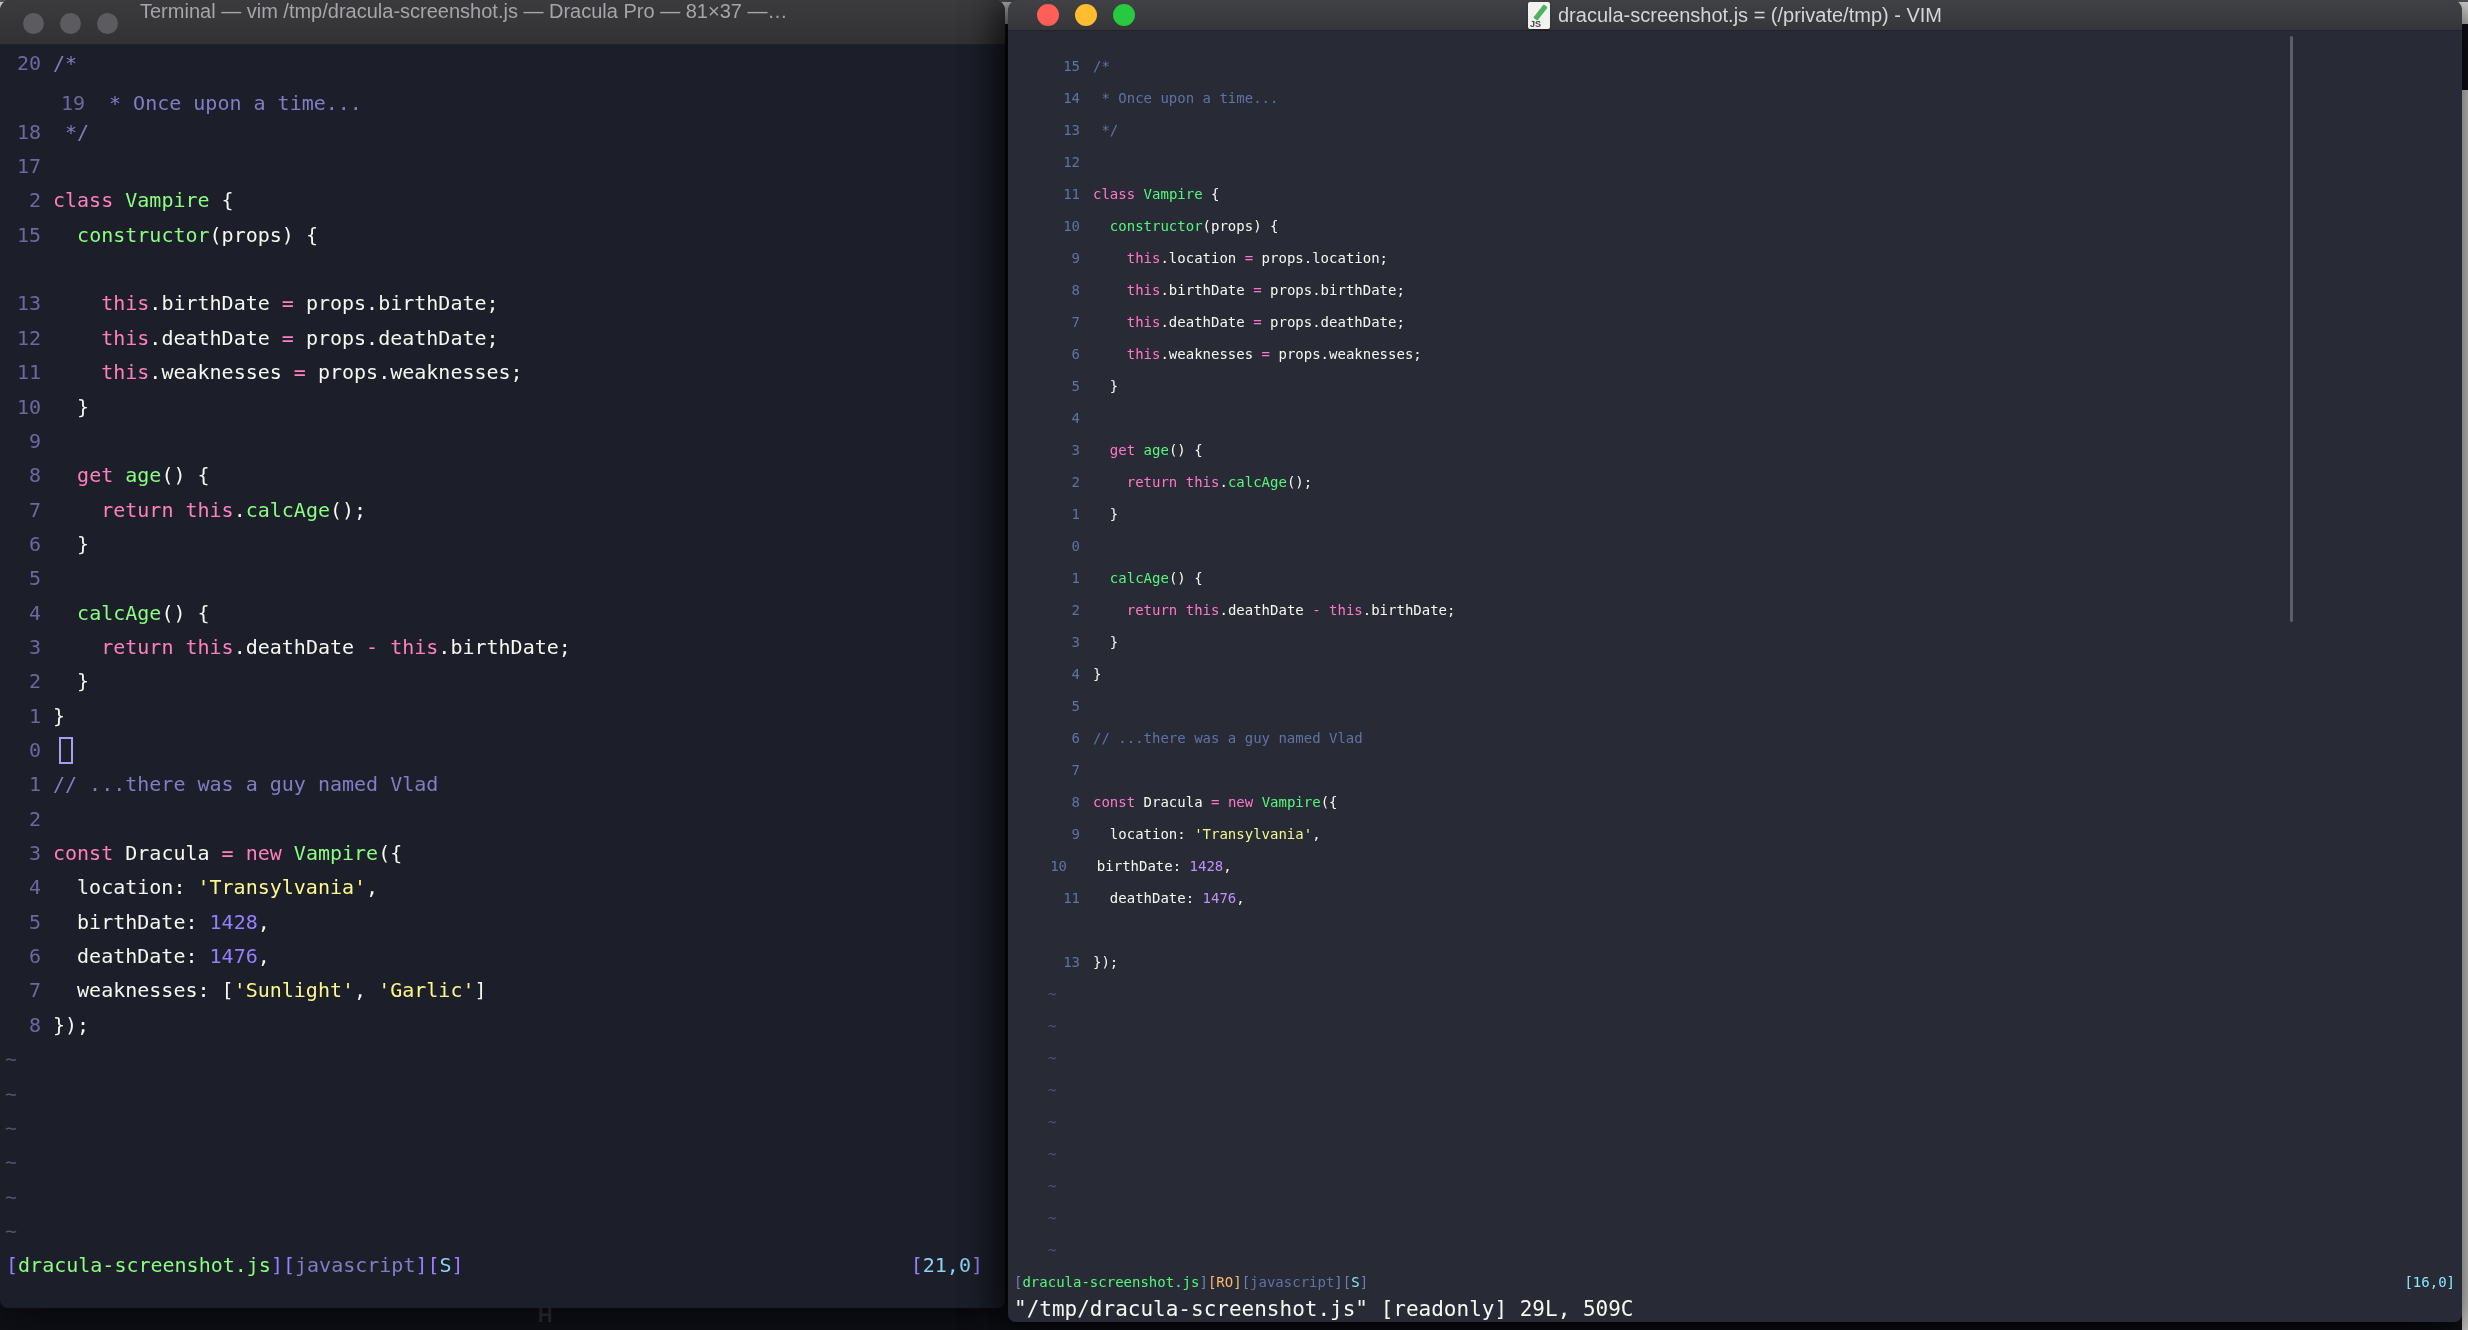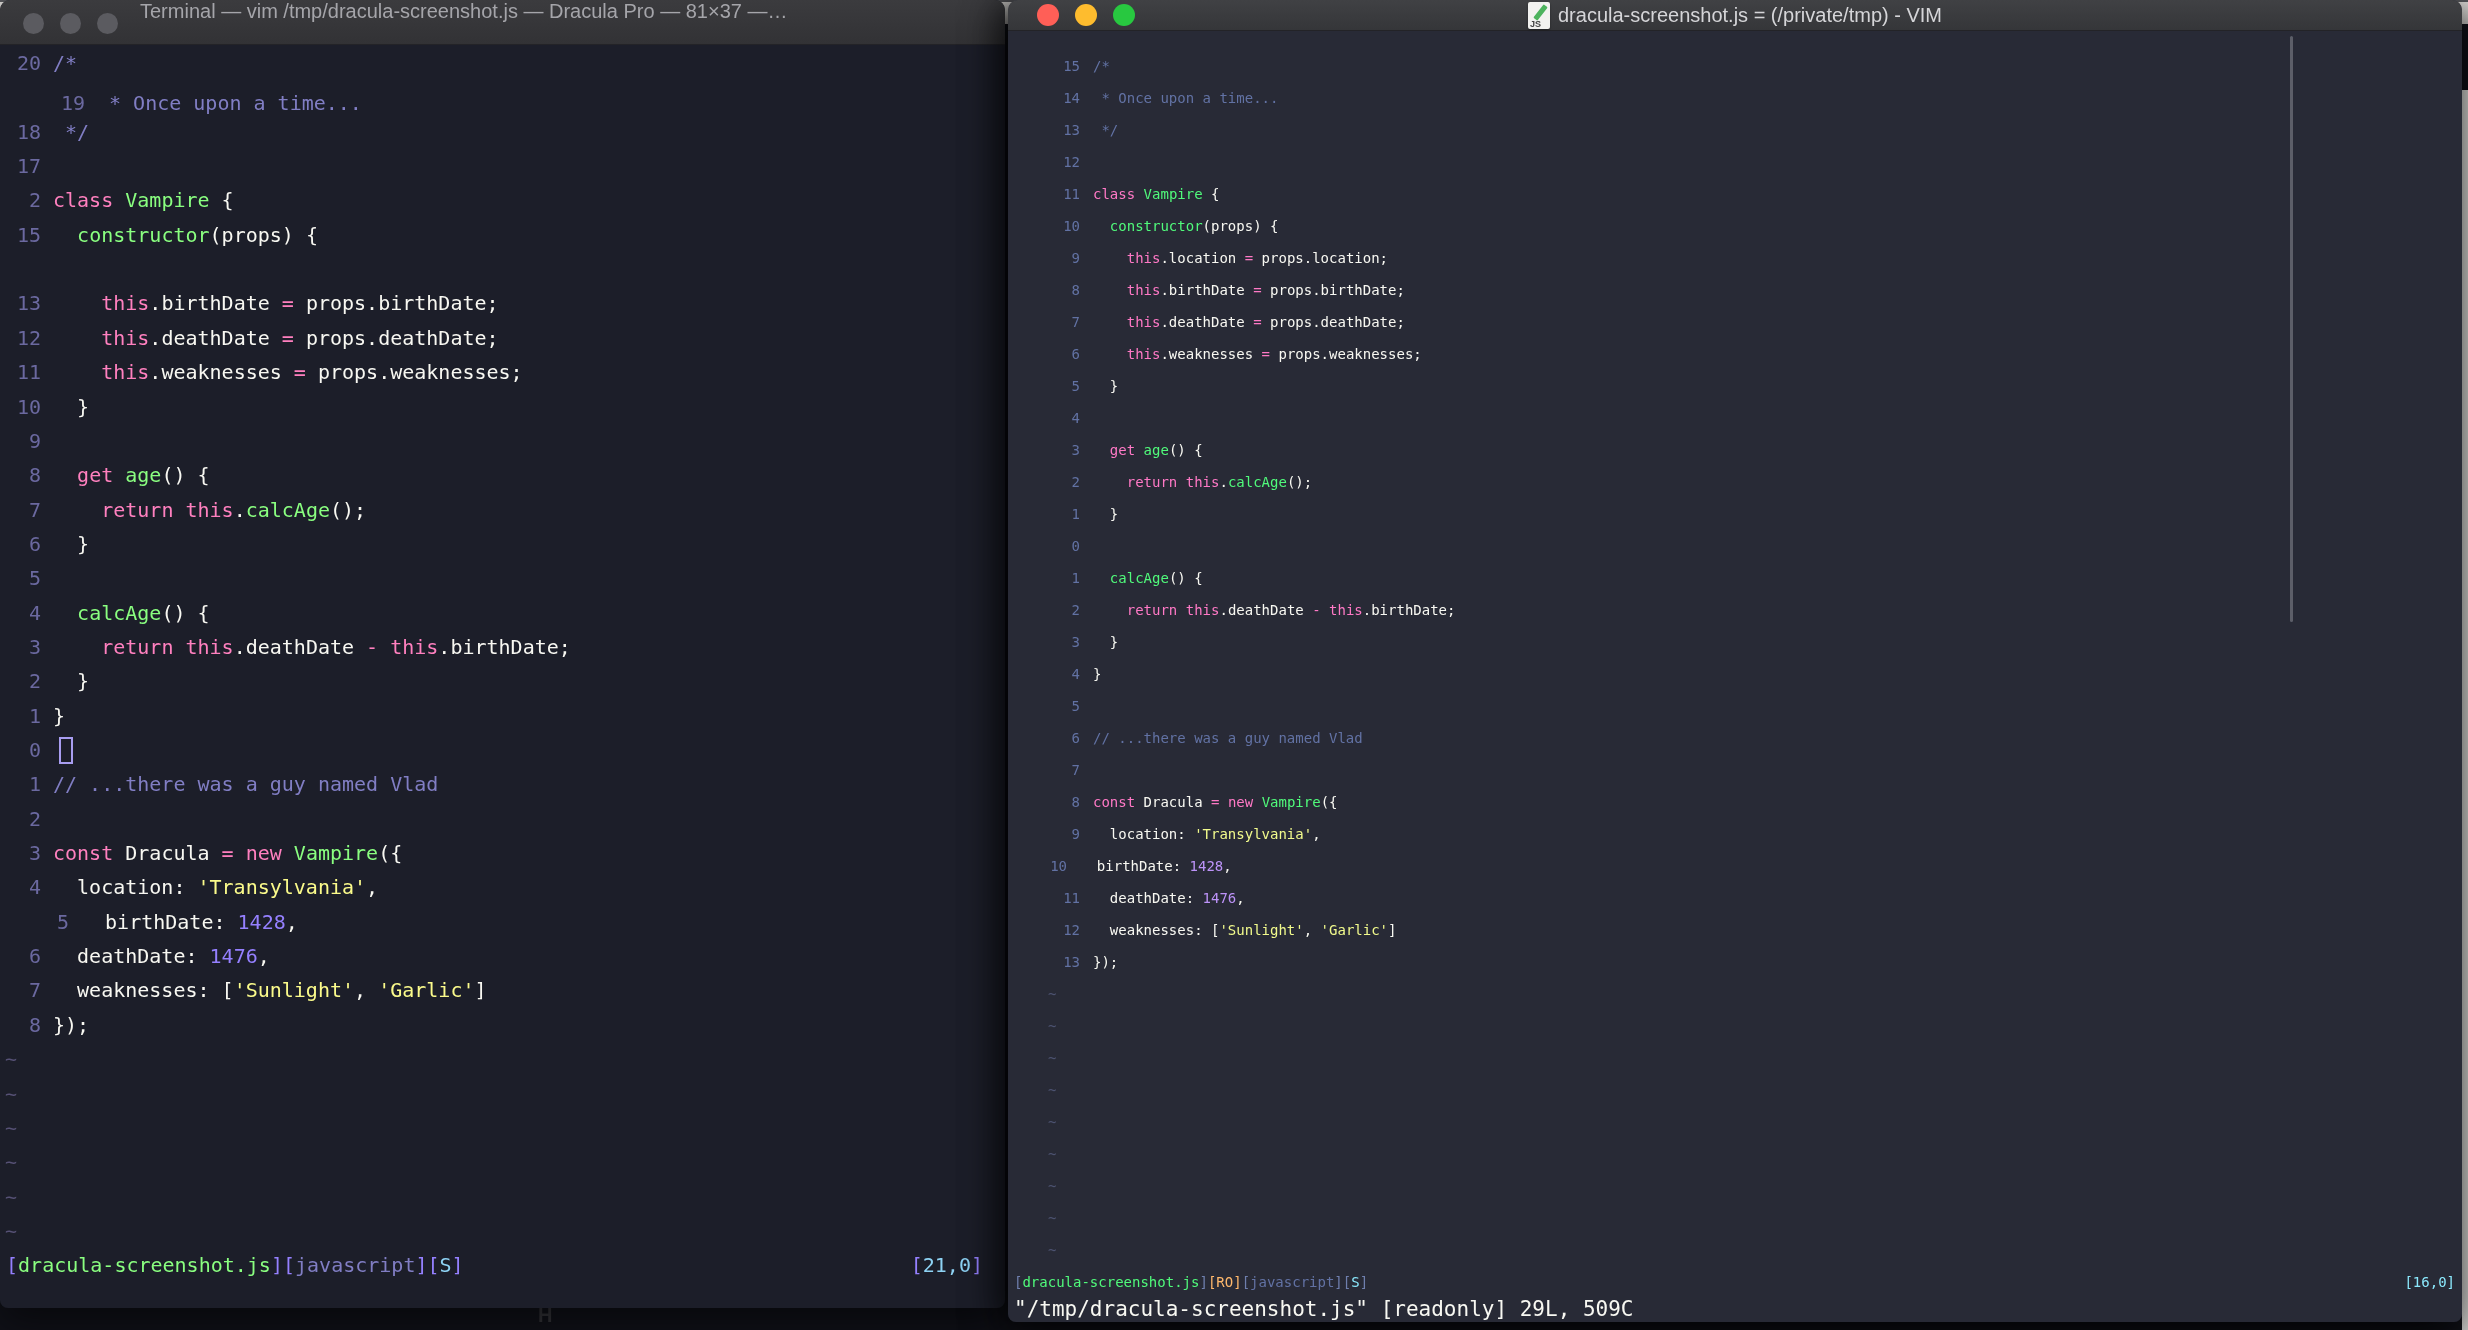--- a/index.html
+++ b/index.html
@@ -79,21 +79,21 @@
         <div class="row" style="top: 561.25px;"><span class="lineno" style="color: rgb(107, 105, 160);">5</span></div>
         <div class="row" style="top: 595.6px;"><span class="lineno" style="color: rgb(107, 105, 160);">4</span><span style="color: rgb(248, 248, 242);">  </span><span style="color: rgb(138, 255, 128);">calcAge</span><span style="color: rgb(248, 248, 242);">() {</span></div>
         <div class="row" style="top: 629.95px;"><span class="lineno" style="color: rgb(107, 105, 160);">3</span><span style="color: rgb(248, 248, 242);">    </span><span style="color: rgb(255, 128, 191);">return</span><span style="color: rgb(248, 248, 242);"> </span><span style="color: rgb(255, 128, 191);">this</span><span style="color: rgb(248, 248, 242);">.deathDate </span><span style="color: rgb(255, 128, 191);">-</span><span style="color: rgb(248, 248, 242);"> </span><span style="color: rgb(255, 128, 191);">this</span><span style="color: rgb(248, 248, 242);">.birthDate;</span></div>
         <div class="row" style="top: 664.3px;"><span class="lineno" style="color: rgb(107, 105, 160);">2</span><span style="color: rgb(248, 248, 242);">  }</span></div>
         <div class="row" style="top: 698.65px;"><span class="lineno" style="color: rgb(107, 105, 160);">1</span><span style="color: rgb(248, 248, 242);">}</span></div>
         <div class="row" style="top: 733px;"><span class="lineno" style="color: rgb(107, 105, 160);">0</span><span class="hollow-cursor" style="border-color: rgb(168, 157, 240);"></span></div>
         <div class="row" style="top: 767.35px;"><span class="lineno" style="color: rgb(107, 105, 160);">1</span><span style="color: rgb(129, 126, 196);">// ...there was a guy named Vlad</span></div>
         <div class="row" style="top: 801.7px;"><span class="lineno" style="color: rgb(107, 105, 160);">2</span></div>
         <div class="row" style="top: 836.05px;"><span class="lineno" style="color: rgb(107, 105, 160);">3</span><span style="color: rgb(255, 128, 191);">const</span><span style="color: rgb(248, 248, 242);"> Dracula </span><span style="color: rgb(255, 128, 191);">=</span><span style="color: rgb(248, 248, 242);"> </span><span style="color: rgb(255, 128, 191);">new</span><span style="color: rgb(248, 248, 242);"> </span><span style="color: rgb(138, 255, 128);">Vampire</span><span style="color: rgb(248, 248, 242);">({</span></div>
         <div class="row" style="top: 870.4px;"><span class="lineno" style="color: rgb(107, 105, 160);">4</span><span style="color: rgb(248, 248, 242);">  location: </span><span style="color: rgb(251, 251, 139);">'Transylvania'</span><span style="color: rgb(248, 248, 242);">,</span></div>
-        <div class="row" style="top: 904.75px; margin-left: 28px;"><span class="lineno" style="color: rgb(107, 105, 160);">5</span><span style="color: rgb(248, 248, 242);">  birthDate: </span><span style="color: rgb(149, 128, 255);">1428</span><span style="color: rgb(248, 248, 242);">,</span></div>
+        <div class="row" style="top: 904.75px;"><span class="lineno" style="color: rgb(107, 105, 160);">5</span><span style="color: rgb(248, 248, 242);">  birthDate: </span><span style="color: rgb(149, 128, 255);">1428</span><span style="color: rgb(248, 248, 242);">,</span></div>
         <div class="row" style="top: 939.1px;"><span class="lineno" style="color: rgb(107, 105, 160);">6</span><span style="color: rgb(248, 248, 242);">  deathDate: </span><span style="color: rgb(149, 128, 255);">1476</span><span style="color: rgb(248, 248, 242);">,</span></div>
         <div class="row" style="top: 973.45px;"><span class="lineno" style="color: rgb(107, 105, 160);">7</span><span style="color: rgb(248, 248, 242);">  weaknesses: [</span><span style="color: rgb(251, 251, 139);">'Sunlight'</span><span style="color: rgb(248, 248, 242);">, </span><span style="color: rgb(251, 251, 139);">'Garlic'</span><span style="color: rgb(248, 248, 242);">]</span></div>
         <div class="row" style="top: 1007.8px;"><span class="lineno" style="color: rgb(107, 105, 160);">8</span><span style="color: rgb(248, 248, 242);">});</span></div>
         <div class="row tilde" style="top: 1042.15px; color: rgb(86, 81, 117);">~</div>
         <div class="row tilde" style="top: 1076.5px; color: rgb(86, 81, 117);">~</div>
         <div class="row tilde" style="top: 1110.85px; color: rgb(86, 81, 117);">~</div>
         <div class="row tilde" style="top: 1145.2px; color: rgb(86, 81, 117);">~</div>
         <div class="row tilde" style="top: 1179.55px; color: rgb(86, 81, 117);">~</div>
         <div class="row tilde" style="top: 1213.9px; color: rgb(86, 81, 117);">~</div>
         <div class="row statusrow" style="top: 1248px;"><span style="color: rgb(149, 128, 255);">[</span><span style="color: rgb(138, 255, 128);">dracula-screenshot.js</span><span style="color: rgb(149, 128, 255);">]</span><span style="color: rgb(149, 128, 255);">[</span><span style="color: rgb(129, 126, 196);">javascript</span><span style="color: rgb(149, 128, 255);">]</span><span style="color: rgb(149, 128, 255);">[</span><span style="color: rgb(142, 211, 244);">S</span><span style="color: rgb(149, 128, 255);">]</span><span class="ruler" style="right: 22px;"><span style="color: rgb(149, 128, 255);">[</span><span style="color: rgb(142, 211, 244);">21,0</span><span style="color: rgb(149, 128, 255);">]</span></span></div>
@@ -128,21 +128,20 @@
         <div class="row" style="top: 594px;"><span class="lineno" style="color: rgb(98, 114, 164);">2</span><span style="color: rgb(248, 248, 242);">    </span><span style="color: rgb(255, 121, 198);">return</span><span style="color: rgb(248, 248, 242);"> </span><span style="color: rgb(255, 121, 198);">this</span><span style="color: rgb(248, 248, 242);">.deathDate </span><span style="color: rgb(255, 121, 198);">-</span><span style="color: rgb(248, 248, 242);"> </span><span style="color: rgb(255, 121, 198);">this</span><span style="color: rgb(248, 248, 242);">.birthDate;</span></div>
         <div class="row" style="top: 626px;"><span class="lineno" style="color: rgb(98, 114, 164);">3</span><span style="color: rgb(248, 248, 242);">  }</span></div>
         <div class="row" style="top: 658px;"><span class="lineno" style="color: rgb(98, 114, 164);">4</span><span style="color: rgb(248, 248, 242);">}</span></div>
         <div class="row" style="top: 690px;"><span class="lineno" style="color: rgb(98, 114, 164);">5</span></div>
         <div class="row" style="top: 722px;"><span class="lineno" style="color: rgb(98, 114, 164);">6</span><span style="color: rgb(98, 114, 164);">// ...there was a guy named Vlad</span></div>
         <div class="row" style="top: 754px;"><span class="lineno" style="color: rgb(98, 114, 164);">7</span></div>
         <div class="row" style="top: 786px;"><span class="lineno" style="color: rgb(98, 114, 164);">8</span><span style="color: rgb(255, 121, 198);">const</span><span style="color: rgb(248, 248, 242);"> Dracula </span><span style="color: rgb(255, 121, 198);">=</span><span style="color: rgb(248, 248, 242);"> </span><span style="color: rgb(255, 121, 198);">new</span><span style="color: rgb(248, 248, 242);"> </span><span style="color: rgb(80, 250, 123);">Vampire</span><span style="color: rgb(248, 248, 242);">({</span></div>
         <div class="row" style="top: 818px;"><span class="lineno" style="color: rgb(98, 114, 164);">9</span><span style="color: rgb(248, 248, 242);">  location: </span><span style="color: rgb(241, 250, 140);">'Transylvania'</span><span style="color: rgb(248, 248, 242);">,</span></div>
         <div class="row" style="top: 850px; padding-left: 9px;"><span class="lineno" style="color: rgb(98, 114, 164);">10</span><span style="color: rgb(248, 248, 242);">  birthDate: </span><span style="color: rgb(189, 147, 249);">1428</span><span style="color: rgb(248, 248, 242);">,</span></div>
         <div class="row" style="top: 882px;"><span class="lineno" style="color: rgb(98, 114, 164);">11</span><span style="color: rgb(248, 248, 242);">  deathDate: </span><span style="color: rgb(189, 147, 249);">1476</span><span style="color: rgb(248, 248, 242);">,</span></div>
-        <div class="row" style="top: 914px;"><span class="lineno" style="color: rgb(98, 114, 164);">12</span><span style="color: rgb(248, 248, 242);">  weaknesses: [</span><span style="color: rgb(241, 250, 140);">'Sunlight'</span><span style="color: rgb(248, 248, 242);">, </span><span style="color: rgb(241, 250, 140);">'Garlic'</span><span style="color: rgb(248, 248, 242);">]</span></div>
         <div class="row" style="top: 946px;"><span class="lineno" style="color: rgb(98, 114, 164);">13</span><span style="color: rgb(248, 248, 242);">});</span></div>
         <div class="row tilde" style="top: 978px; color: rgb(76, 82, 112);">~</div>
         <div class="row tilde" style="top: 1010px; color: rgb(76, 82, 112);">~</div>
         <div class="row tilde" style="top: 1042px; color: rgb(76, 82, 112);">~</div>
         <div class="row tilde" style="top: 1074px; color: rgb(76, 82, 112);">~</div>
         <div class="row tilde" style="top: 1106px; color: rgb(76, 82, 112);">~</div>
         <div class="row tilde" style="top: 1138px; color: rgb(76, 82, 112);">~</div>
         <div class="row tilde" style="top: 1170px; color: rgb(76, 82, 112);">~</div>
         <div class="row tilde" style="top: 1202px; color: rgb(76, 82, 112);">~</div>
         <div class="row tilde" style="top: 1234px; color: rgb(76, 82, 112);">~</div>

